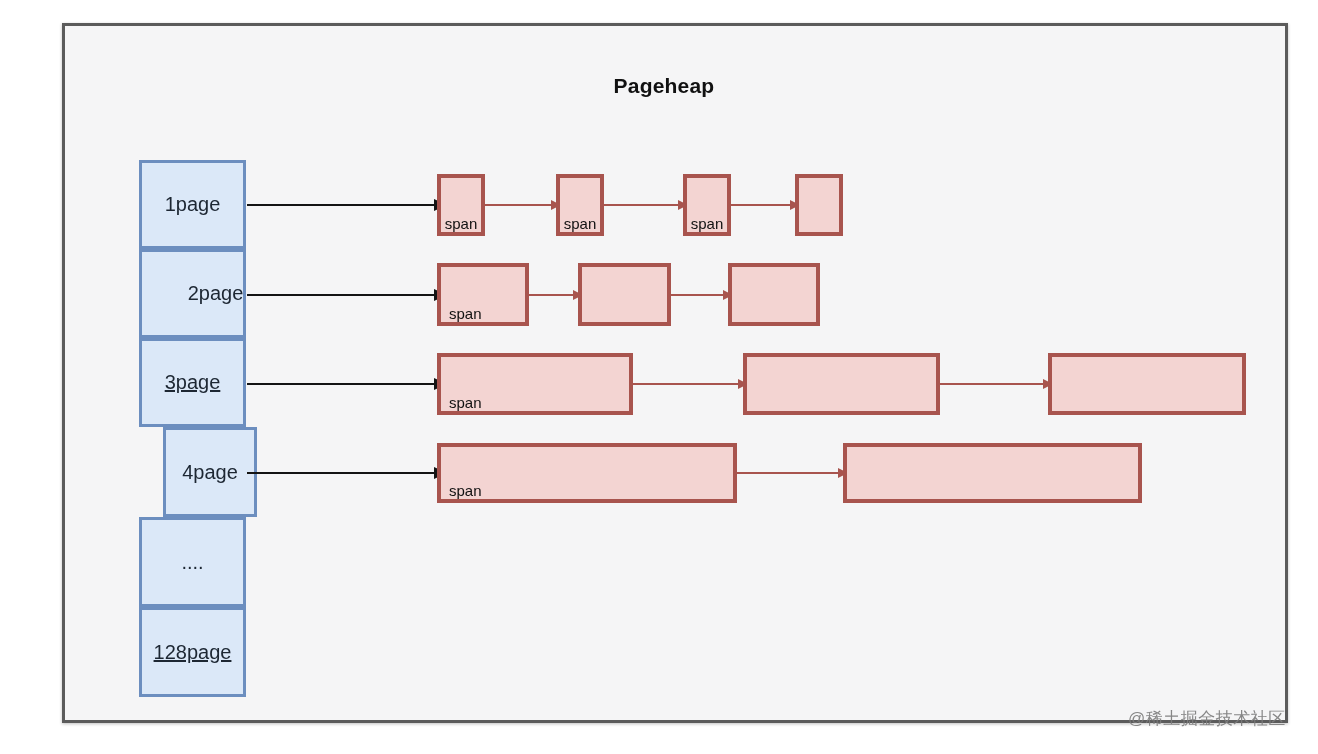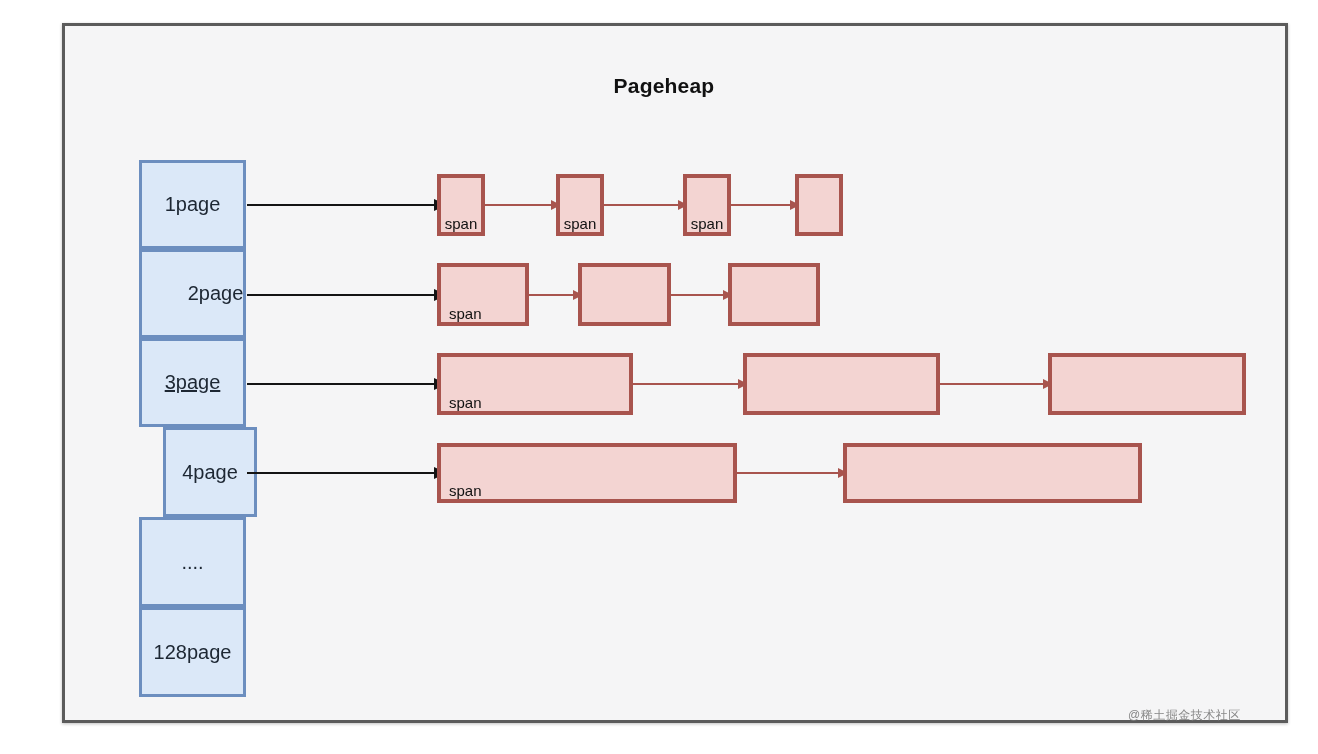--- a/index.html
+++ b/index.html
@@ -20,21 +20,21 @@
   .page-cell{position:absolute;width:107px;background:var(--page-fill);
     border:3px solid var(--page-border);display:flex;align-items:center;
     justify-content:center;font-size:20px;color:#1d2733;}
   .span-box{position:absolute;background:var(--span-fill);
     border:4px solid var(--span-border);display:flex;align-items:flex-end;
     font-size:15px;color:#111;white-space:nowrap;}
   .span-box.center{justify-content:center;}
   .span-box.left{padding-left:8px;}
   .aline{position:absolute;}
   .ahead{position:absolute;width:0;height:0;}
-  .watermark{position:absolute;font-size:12px;color:rgba(125,125,125,.92);
+  .watermark{position:absolute;font-size:17px;color:rgba(125,125,125,.92);
     letter-spacing:.5px;z-index:5;}
 </style>
 </head>
 <body>
 
 <div class="stage">
   <div class="frame"></div>
   <div class="title">Pageheap</div>
   <div id="diagram">
       <div class="page-cell" style="left: 139px; top: 160px; width: 107px; height: 89px;">
@@ -45,21 +45,21 @@
       </div>
       <div class="page-cell" style="left: 139px; top: 338px; width: 107px; height: 89px; text-decoration: underline;">
         <span>3page</span>
       </div>
       <div class="page-cell" style="left: 139px; top: 427px; width: 94px; height: 90px; margin-left: 24px;">
         <span>4page</span>
       </div>
       <div class="page-cell" style="left: 139px; top: 517px; width: 107px; height: 90px;">
         <span>....</span>
       </div>
-      <div class="page-cell" style="left: 139px; top: 607px; width: 107px; height: 90px;">
+      <div class="page-cell" style="left: 139px; top: 607px; width: 107px; height: 90px; text-decoration: underline;">
         <span>128page</span>
       </div>
       <div class="aline" style="left: 247px; top: 204px; width: 187px; height: 2px; background: rgb(20, 20, 20);"></div>
       <div class="ahead" style="left: 434px; top: 199px; border-top: 6px solid transparent; border-bottom: 6px solid transparent; border-left: 13px solid rgb(20, 20, 20);"></div>
       <div class="span-box center" style="left: 437px; top: 174px; width: 48px; height: 62px;">
         <span>span</span>
       </div>
       <div class="aline" style="left: 485px; top: 204px; width: 66px; height: 2px; background: rgb(168, 84, 78);"></div>
       <div class="ahead" style="left: 551px; top: 200px; border-top: 5px solid transparent; border-bottom: 5px solid transparent; border-left: 10px solid rgb(168, 84, 78);"></div>
       <div class="span-box center" style="left: 556px; top: 174px; width: 48px; height: 62px;">

